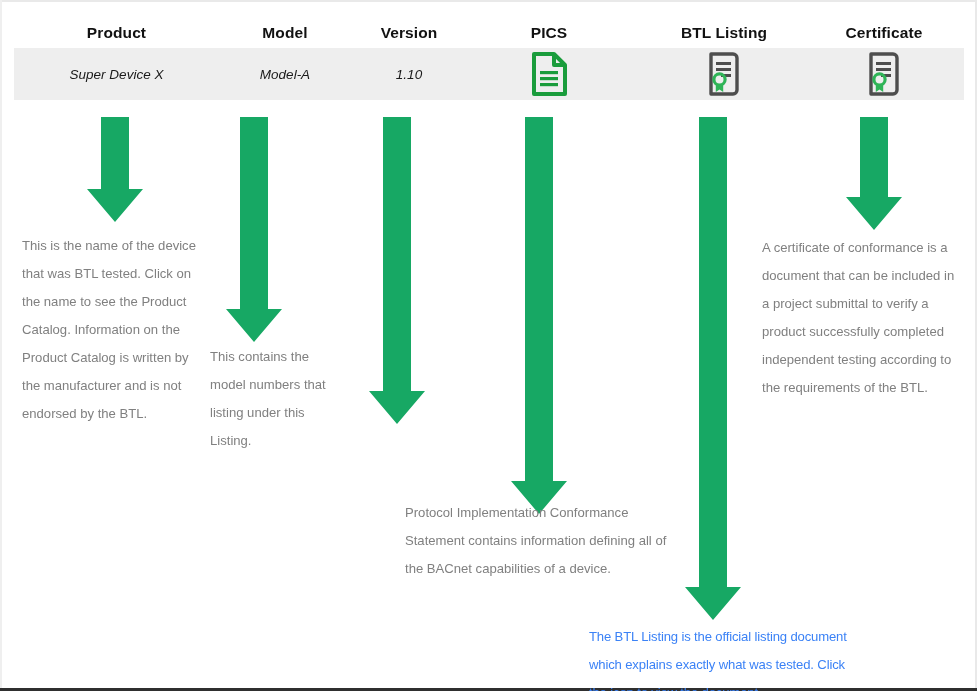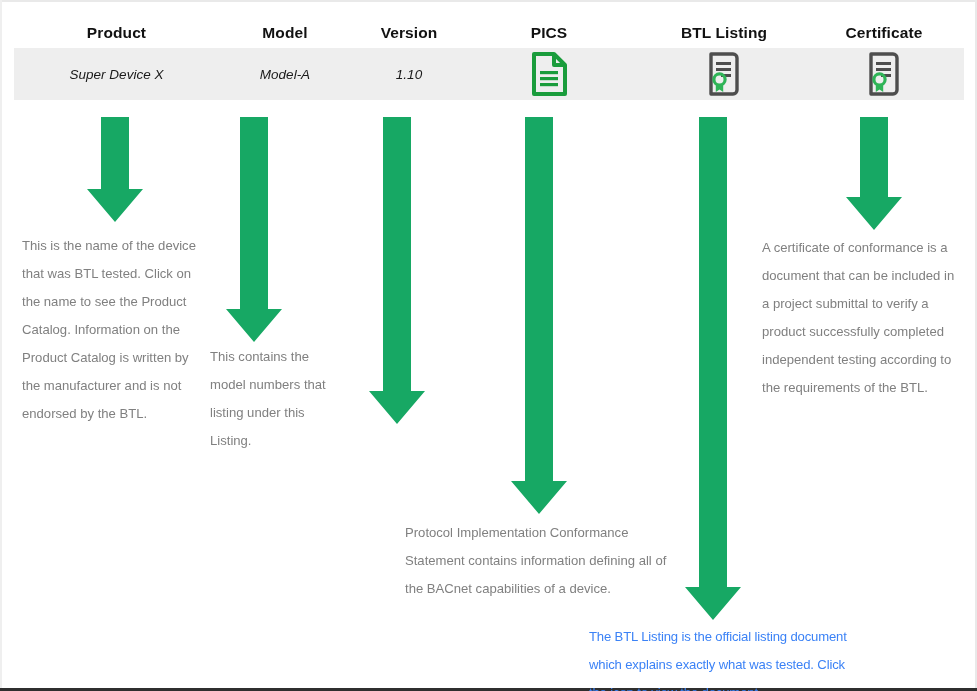--- a/index.html
+++ b/index.html
@@ -211,19 +211,19 @@
 
   <svg class="arrow" style="left:845px; top:117px;" width="58" height="113" viewBox="0 0 58 113">
     <path d="M15 0 h28 v80 h14 l-28 33 l-28 -33 h14 Z" fill="#17a864"></path>
   </svg>
 
   <div class="note" style="left:22px; top:232px; width:186px;">This is the name of the device that was BTL tested. Click on the name to see the Product Catalog. Information on the Product Catalog is written by the manufacturer and is not endorsed by the BTL.</div>
 
   <div class="note" style="left:210px; top:343px; width:122px;">This contains the model numbers that listing under this Listing.</div>
 
 
-  <div class="note" style="left:405px; top:519px; width:265px;">Protocol Implementation Conformance Statement contains information defining all of the BACnet capabilities of a device.</div>
+  <div class="note" style="left:405px; top:499px; width:265px;">Protocol Implementation Conformance Statement contains information defining all of the BACnet capabilities of a device.</div>
 
   <div class="note bold" style="left:589px; top:623px; width:276px;">The BTL Listing is the official listing document which explains exactly what was tested. Click the icon to view the document.</div>
 
   <div class="note" style="left:762px; top:234px; width:198px;">A certificate of conformance is a document that can be included in a project submittal to verify a product successfully completed independent testing according to the requirements of the BTL.</div>
 
 </div>
 
 </body></html>

